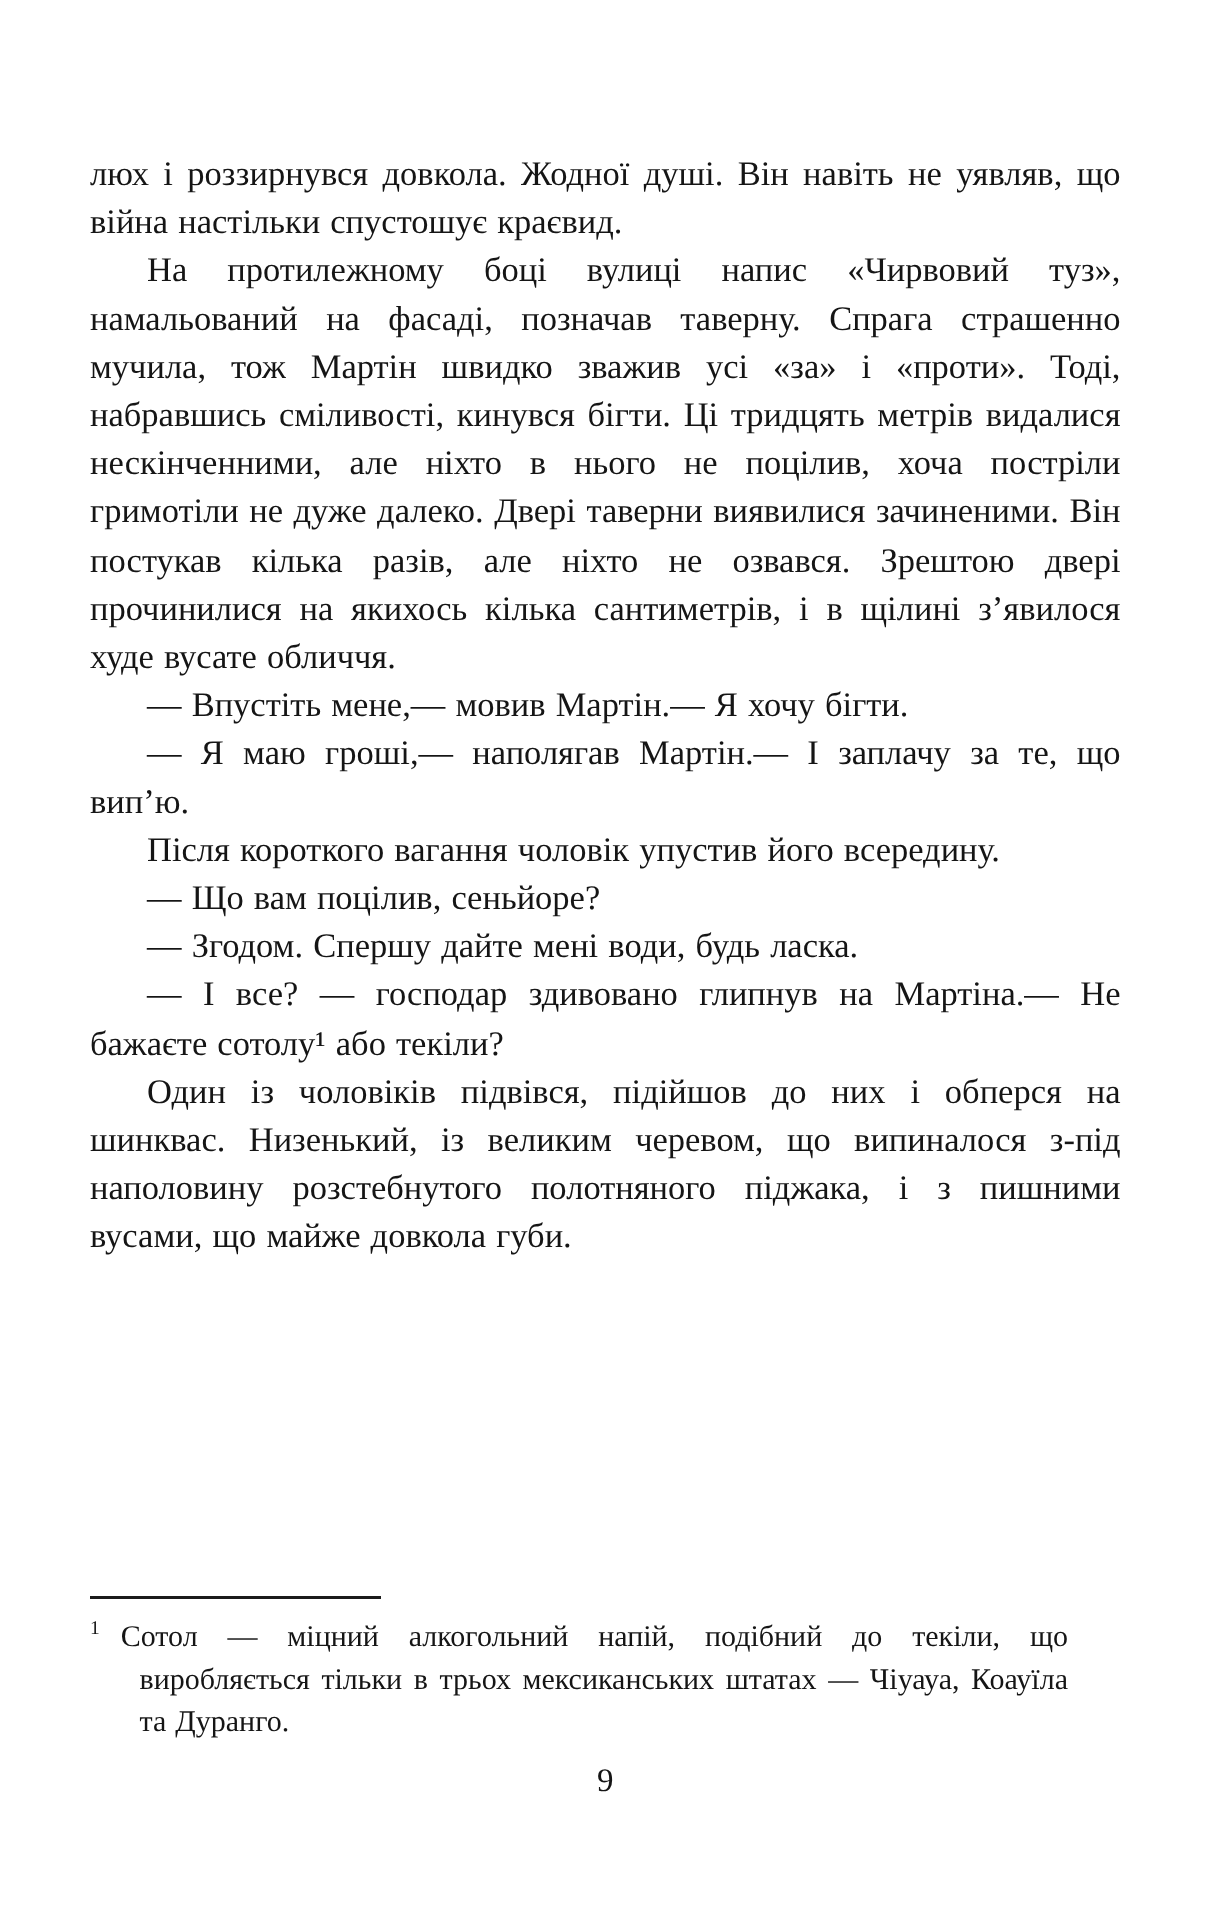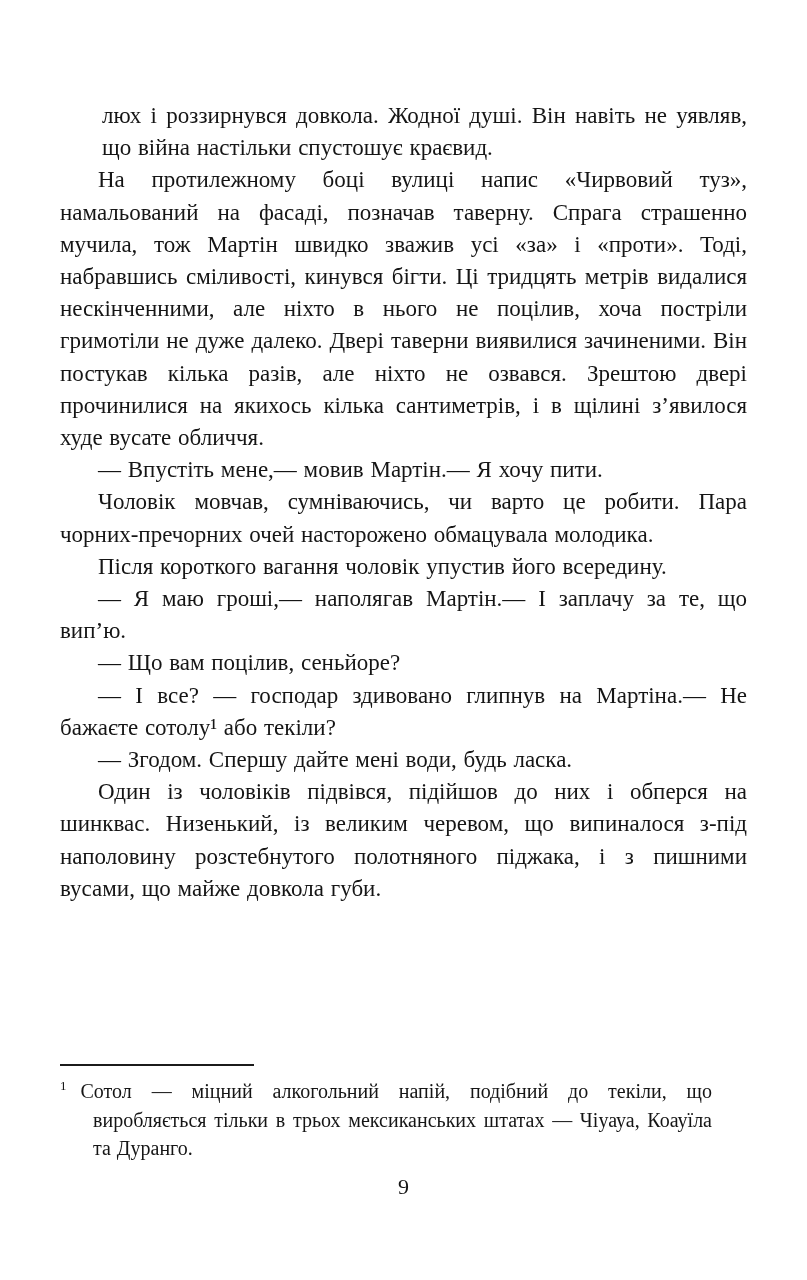--- a/index.html
+++ b/index.html
@@ -28,21 +28,20 @@
   .para {
     margin: 0;
     font-size: 23px;
     line-height: 32.2px;
     text-align: justify;
     text-indent: 38px;
     word-spacing: 1px;
   }
   .para.continuation {
     text-indent: 0;
-    margin-left: 42px;
   }
   .footnote {
     position: absolute;
     left: 60px;
     top: 1064px;
     width: 652px;
   }
   .footnote-rule {
     width: 194px;
     height: 2px;
@@ -74,27 +73,26 @@
   }
 </style>
 </head>
 <body>
 
 <div class="page">
 
   <main class="body-text">
     <p class="para continuation">люх і роззирнувся довкола. Жодної душі. Він навіть не уявляв, що війна настільки спустошує краєвид.</p>
     <p class="para">На протилежному боці вулиці напис «Чирвовий туз», намальований на фасаді, позначав таверну. Спрага страшенно мучила, тож Мартін швидко зважив усі «за» і «проти». Тоді, набравшись сміливості, кинувся бігти. Ці тридцять метрів видалися нескінченними, але ніхто в нього не поцілив, хоча постріли гримотіли не дуже далеко. Двері таверни виявилися зачиненими. Він постукав кілька разів, але ніхто не озвався. Зрештою двері прочинилися на якихось кілька сантиметрів, і в щілині з’явилося худе вусате обличчя.</p>
-    <p class="para">— Впустіть мене,— мовив Мартін.— Я хочу пити.</p>
-    <p class="para">Чоловік мовчав, сумніваючись, чи варто це робити. Пара чорних-пречорних очей насторожено обмацувала молодика.</p>
+    <p class="para">— Впустіть мене,— мовив Мартін.— Я хочу бігти.</p>
+    <p class="para">— Я маю гроші,— наполягав Мартін.— І заплачу за те, що вип’ю.</p>
     <p class="para">Після короткого вагання чоловік упустив його всередину.</p>
-    <p class="para">— Я маю гроші,— наполягав Мартін.— І заплачу за те, що вип’ю.</p>
     <p class="para">— Що вам поцілив, сеньйоре?</p>
+    <p class="para">— Згодом. Спершу дайте мені води, будь ласка.</p>
     <p class="para">— І все? — господар здивовано глипнув на Мартіна.— Не бажаєте сотолу¹ або текіли?</p>
-    <p class="para">— Згодом. Спершу дайте мені води, будь ласка.</p>
     <p class="para">Один із чоловіків підвівся, підійшов до них і обперся на шинквас. Низенький, із великим черевом, що випиналося з-під наполовину розстебнутого полотняного піджака, і з пишними вусами, що майже довкола губи.</p>
   </main>
 
   <div class="footnote">
     <div class="footnote-rule"></div>
     <p class="footnote-text"><sup>1</sup><span>Сотол — міцний алкогольний напій, подібний до текіли, що виробляється тільки в трьох мексиканських штатах — Чіуауа, Коауїла та Дуранго.</span></p>
   </div>
 
   <div class="page-number">9</div>
 

